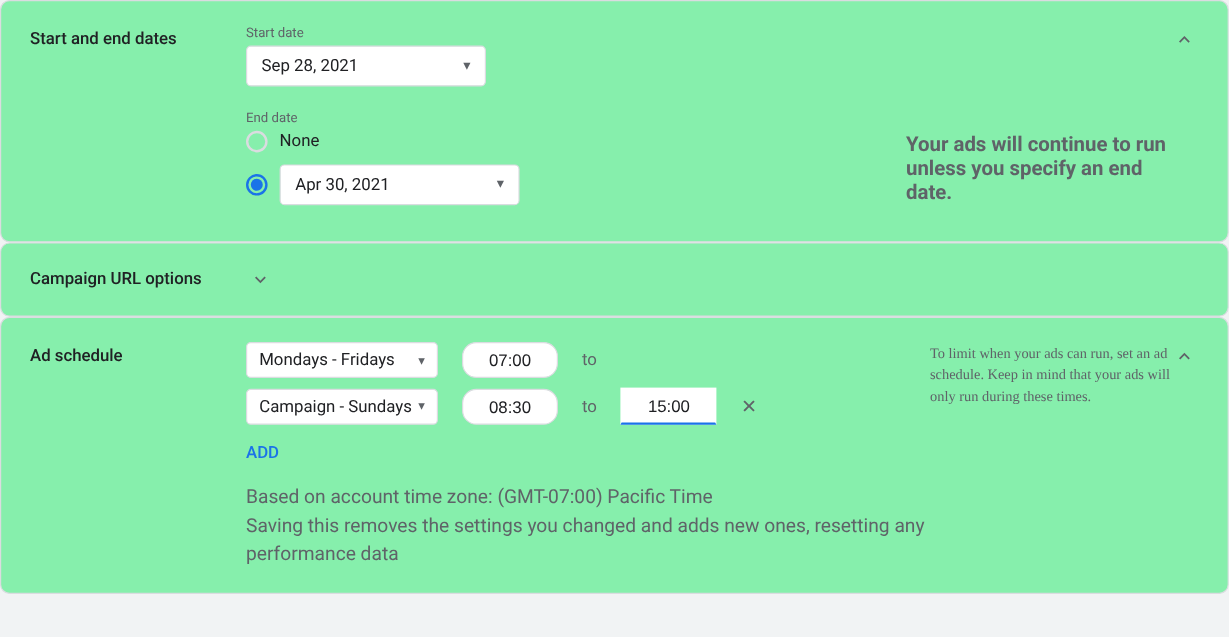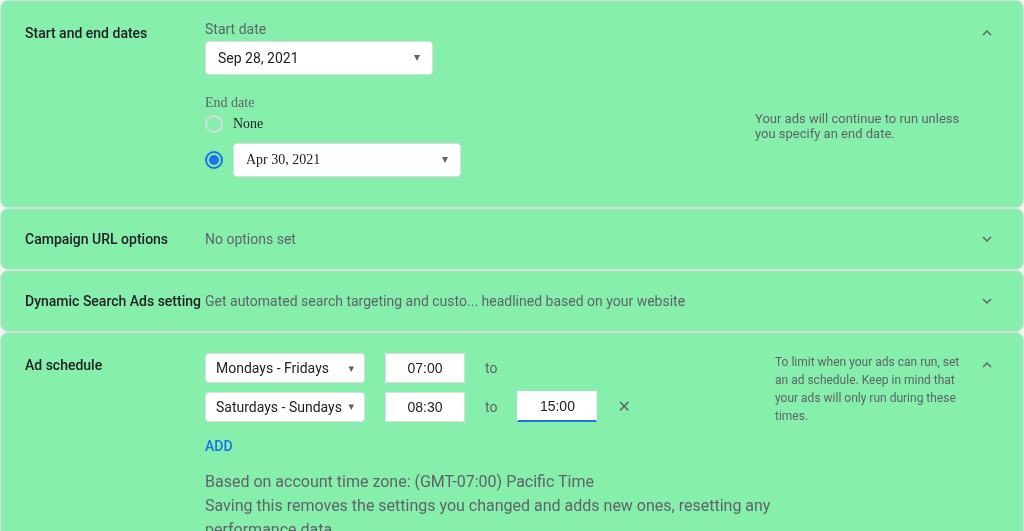--- a/index.html
+++ b/index.html
@@ -37,60 +37,60 @@
       color: #202124;
       flex-shrink: 0;
       padding-top: 4px;
     }
     .section-content {
       flex: 1;
     }
     .section-helper {
       margin-left: auto;
       max-width: 220px;
-      font-size: 13px;
+      font-size: 17px;
       color: #5f6368;
       padding-top: 90px;
+      font-weight: bold;
     }
     .collapse-icon {
       width: 24px;
       height: 24px;
       display: flex;
       align-items: center;
       justify-content: center;
       cursor: pointer;
       color: #5f6368;
       font-size: 18px;
     }
 
     .date-field-label {
-      font-size: 14px;
+      font-size: 11px;
       color: #5f6368;
       margin-bottom: 4px;
     }
     .date-dropdown {
       display: flex;
       border: 1px solid #dadce0;
       border-radius: 4px;
       padding: 8px 12px;
-      width: 228px;
+      width: 200px;
       cursor: pointer;
       background: #fff;
       font-size: 14px;
       color: #202124;
       justify-content: space-between;
     }
     .date-dropdown .arrow {
       color: #5f6368;
       font-size: 12px;
     }
 
     .end-date-section {
       margin-top: 20px;
-      font-family: Liberation Serif, serif;
     }
     .radio-option {
       display: flex;
       align-items: center;
       margin-bottom: 10px;
       cursor: pointer;
     }
     .radio-circle {
       width: 18px;
       height: 18px;
@@ -168,21 +168,21 @@
       font-size: 14px;
       color: #202124;
       justify-content: space-between;
     }
     .day-select .arrow {
       color: #5f6368;
       font-size: 11px;
     }
     .time-input {
       border: 1px solid #dadce0;
-      border-radius: 0;
+      border-radius: 12px;
       padding: 6px 10px;
       width: 80px;
       font-size: 14px;
       color: #202124;
       text-align: center;
     }
     .time-input.active {
       border: 1px solid transparent;
       border-bottom: 2px solid #1a73e8;
       border-radius: 0;
@@ -211,20 +211,21 @@
       margin-top: 16px;
       line-height: 1.5;
     }
     .schedule-helper {
       max-width: 200px;
       font-size: 12px;
       color: #5f6368;
       line-height: 1.5;
       padding-top: 0;
       margin-left: auto;
+      font-family: Liberation Serif, serif;
     }
   </style>
 </head>
 <body>
 
 <div class="page-wrapper">
 
   <div class="card">
     <div class="dates-section">
       <div class="section-label">Start and end dates</div>
@@ -256,58 +257,46 @@
         <svg width="18" height="18" viewBox="0 0 24 24" fill="#5f6368">
           <path d="M7.41 15.41L12 10.83l4.59 4.58L18 14l-6-6-6 6z"></path>
         </svg>
       </div>
     </div>
   </div>
 
   <div class="card">
     <div class="simple-section">
       <div class="section-label">Campaign URL options</div>
-      <div class="simple-value">No options set</div>
       <div class="expand-icon">
         <svg width="18" height="18" viewBox="0 0 24 24" fill="#5f6368">
           <path d="M7.41 8.59L12 13.17l4.59-4.58L18 10l-6 6-6-6z"></path>
         </svg>
       </div>
     </div>
   </div>
 
-  <div class="card">
-    <div class="simple-section">
-      <div class="section-label">Dynamic Search Ads setting</div>
-      <div class="simple-value">Get automated search targeting and custo<span>...</span> headlined based on your website</div>
-      <div class="expand-icon">
-        <svg width="18" height="18" viewBox="0 0 24 24" fill="#5f6368">
-          <path d="M7.41 8.59L12 13.17l4.59-4.58L18 10l-6 6-6-6z"></path>
-        </svg>
-      </div>
-    </div>
-  </div>
 
   <div class="card" style="position: relative;">
     <div class="schedule-section">
       <div class="section-label">Ad schedule</div>
       <div class="schedule-content">
         
         <div class="schedule-row">
           <div class="day-select">
             <span>Mondays - Fridays</span>
             <span class="arrow">▾</span>
           </div>
           <input class="time-input" type="text" value="07:00" style="">
           <span class="to-label">to</span>
         </div>
         
         <div class="schedule-row">
           <div class="day-select">
-            <span>Saturdays - Sundays</span>
+            <span>Campaign - Sundays</span>
             <span class="arrow">▾</span>
           </div>
           <input class="time-input" type="text" value="08:30" style="">
           <span class="to-label">to</span>
           <input class="time-input active" type="text" value="15:00" style="">
           <span class="clear-icon">✕</span>
         </div>
 
         <div class="add-link">ADD</div>
 

